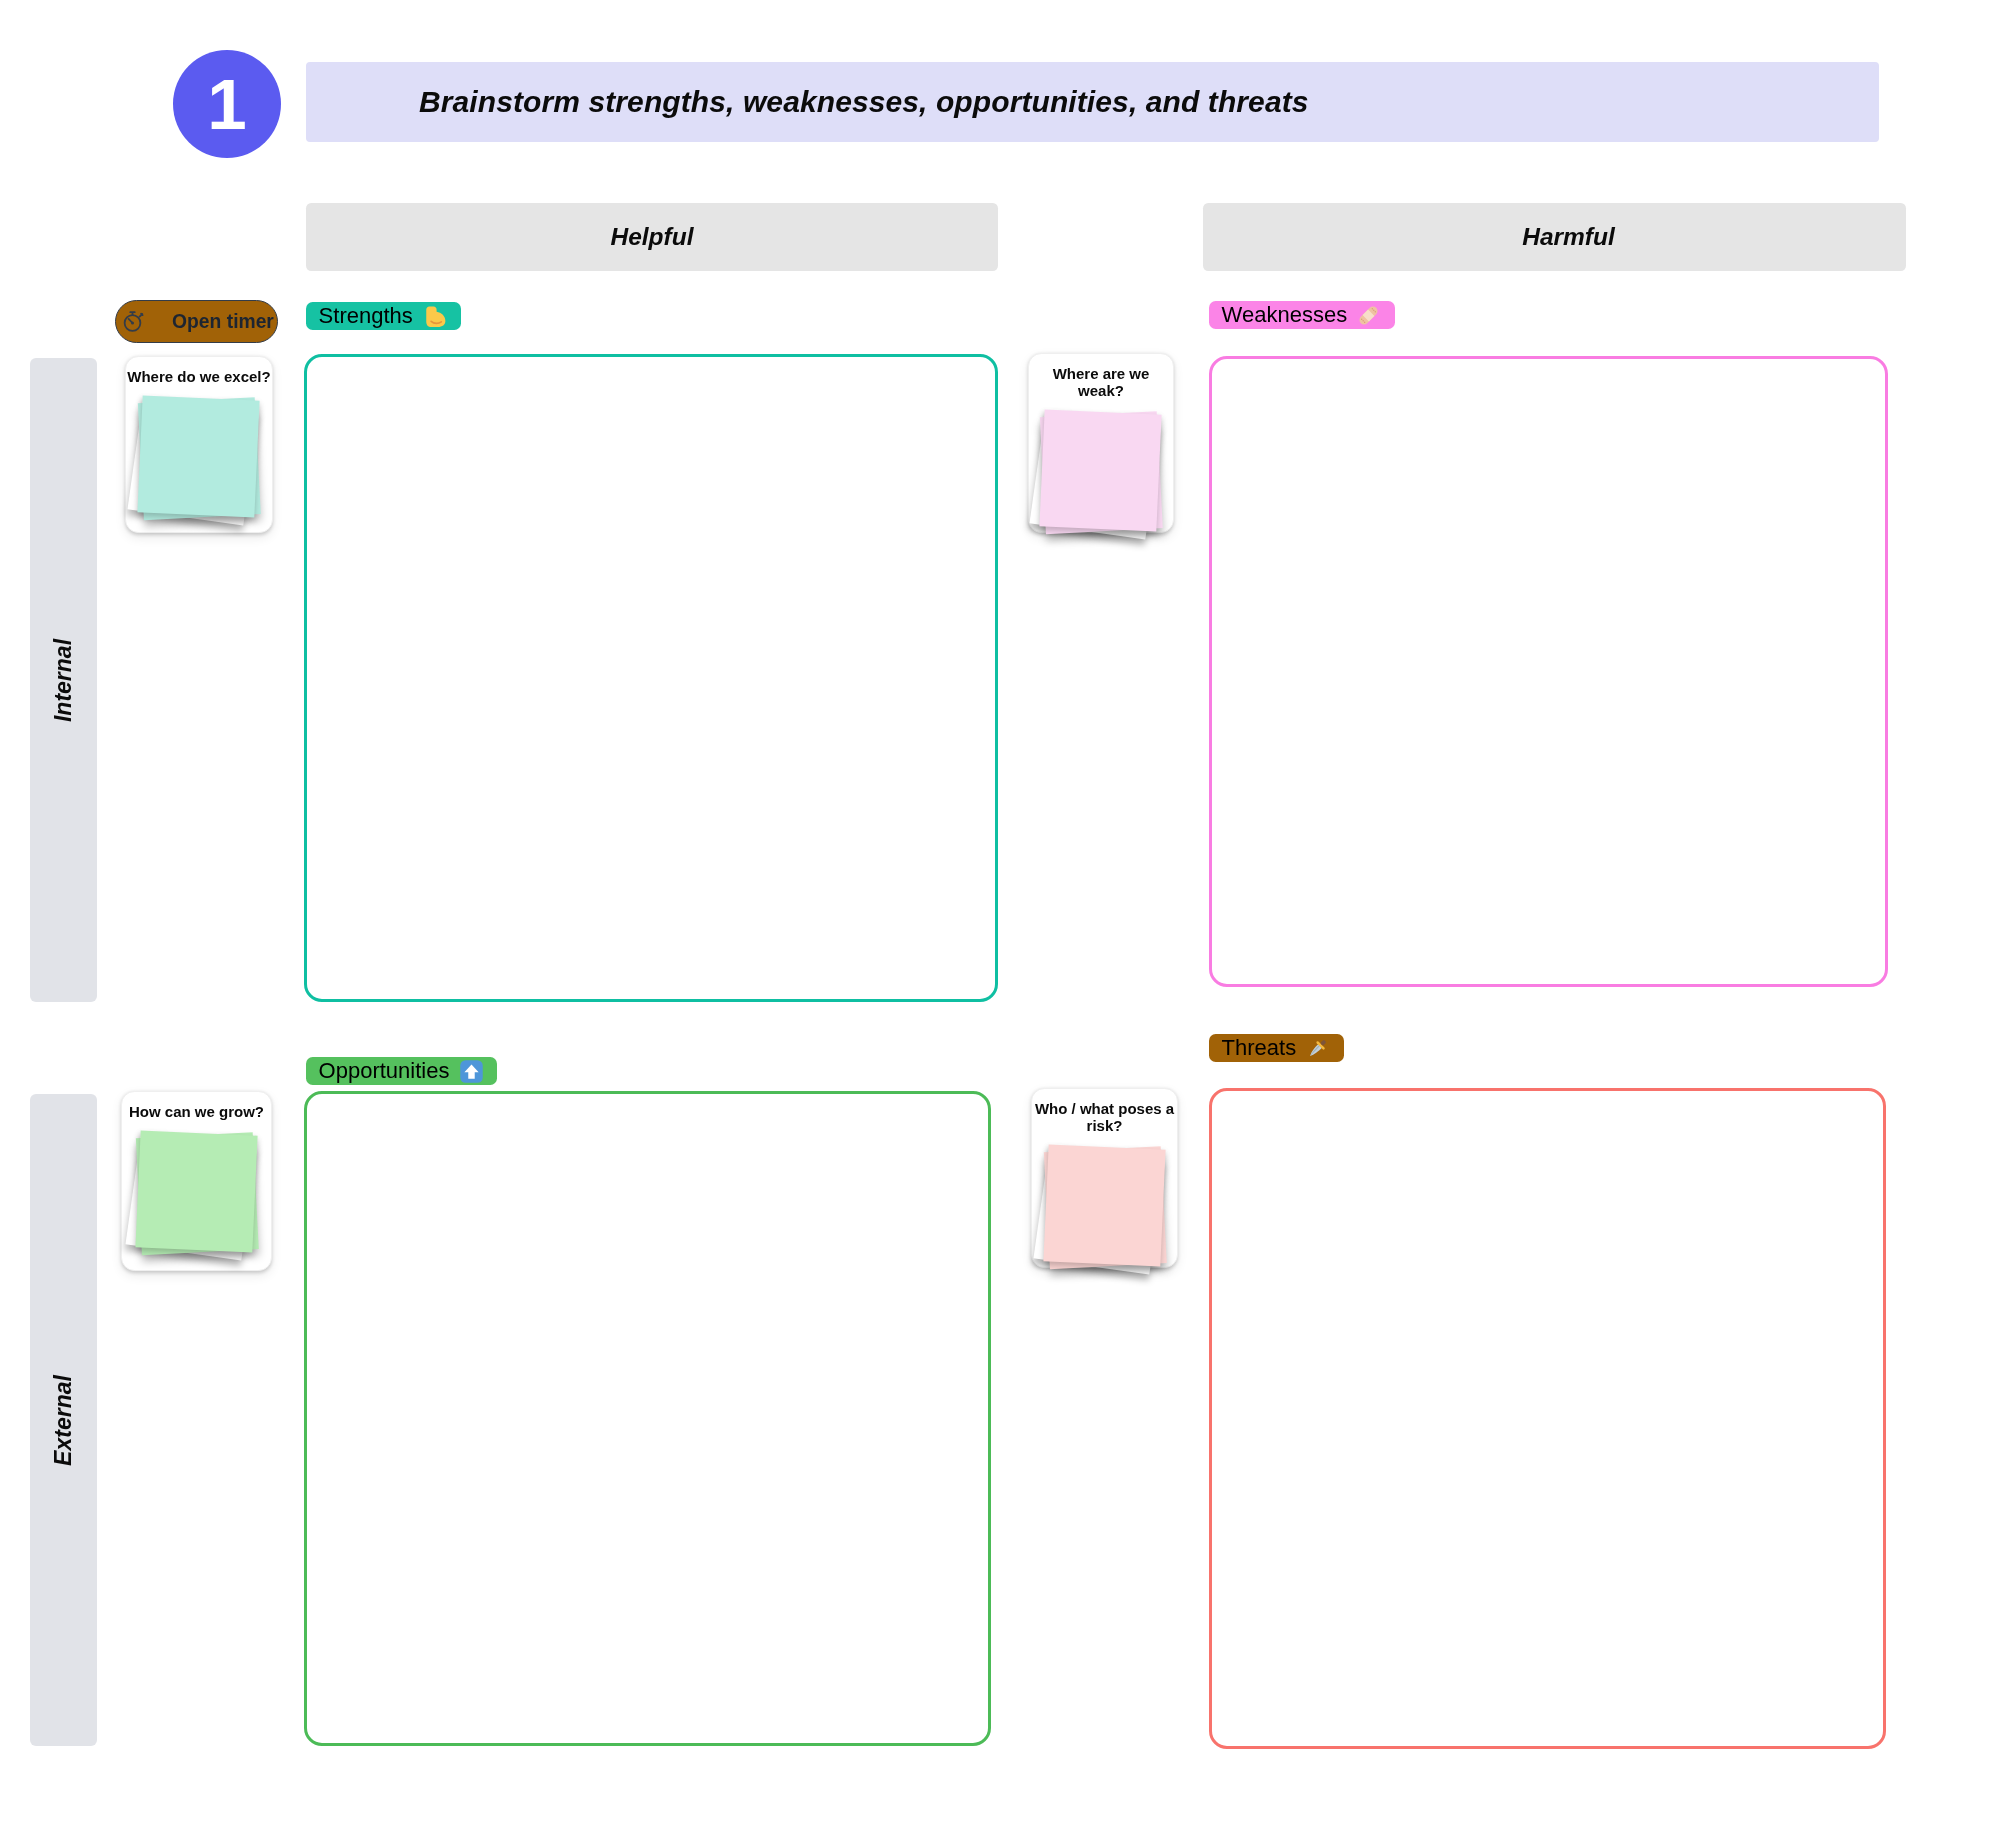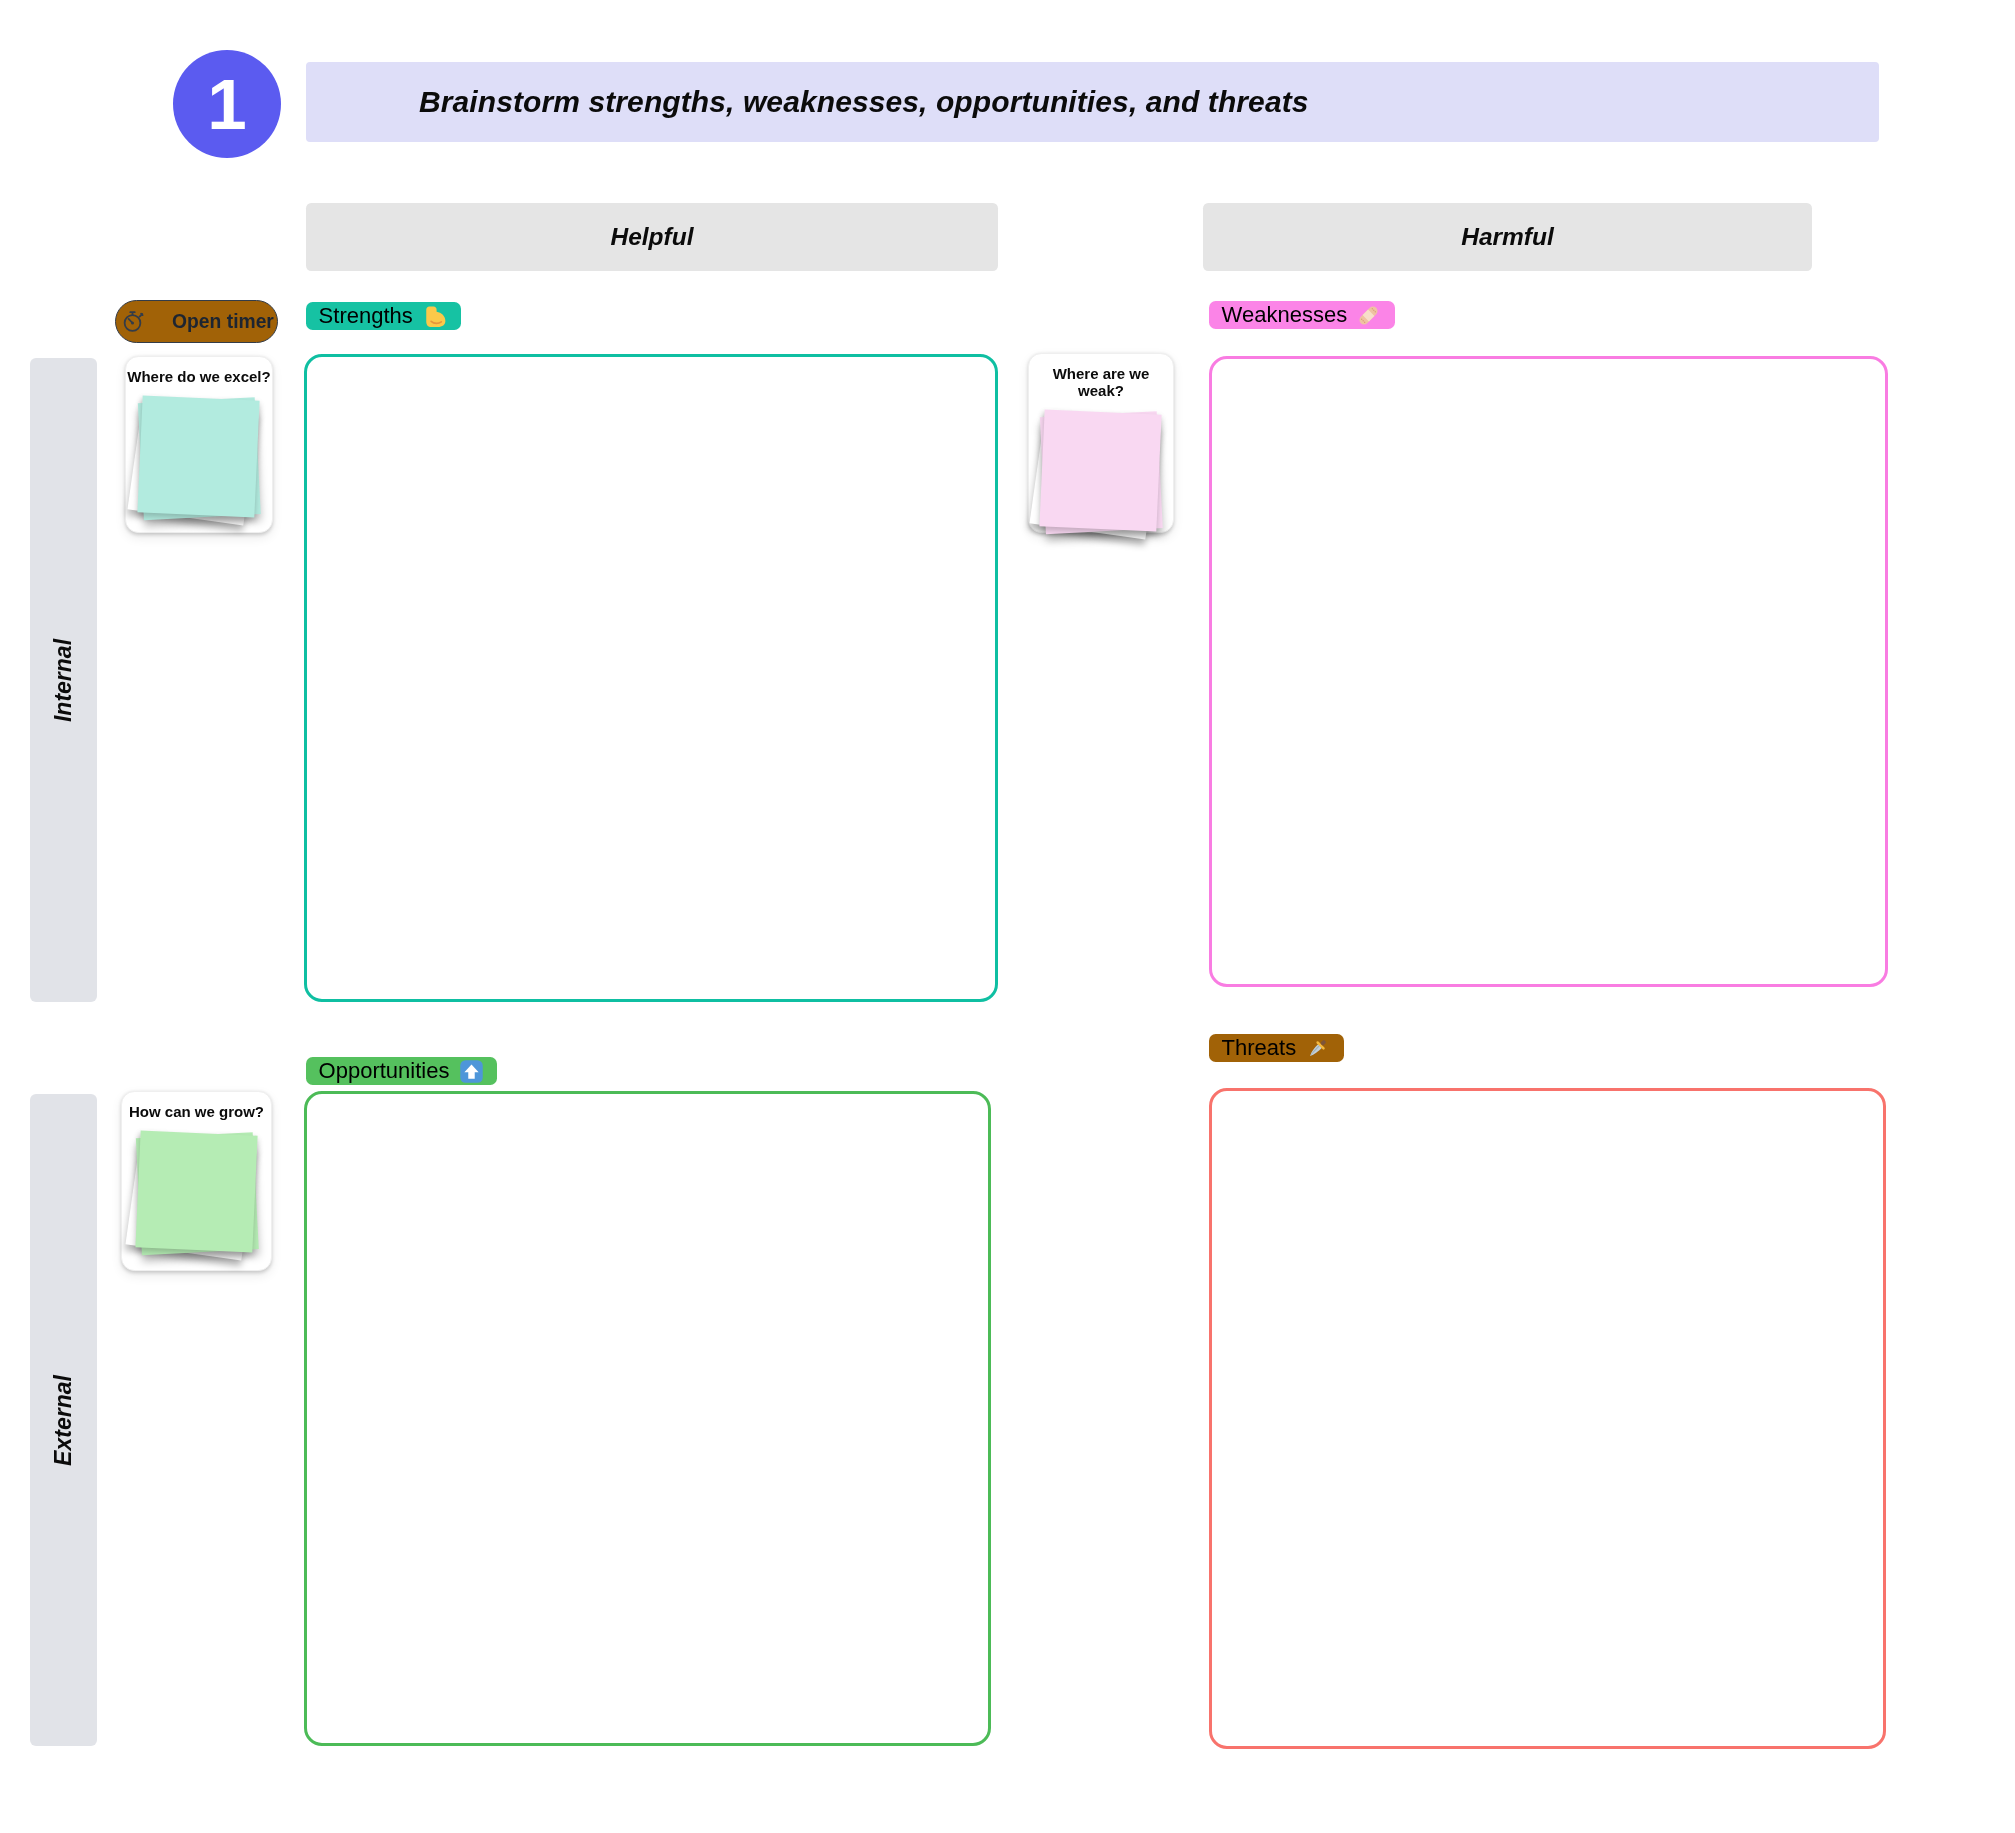--- a/index.html
+++ b/index.html
@@ -10,21 +10,21 @@
   .step-circle{position:absolute;left:173px;top:50px;width:108px;height:108px;border-radius:50%;
     display:flex;align-items:center;justify-content:center;color:#fff;font-size:71px;font-weight:bold;}
   .title-bar{position:absolute;left:306px;top:62px;width:1573px;height:80px;border-radius:4px;
     display:flex;align-items:center;padding-left:113px;box-sizing:border-box;
     font-style:italic;font-weight:bold;font-size:30px;letter-spacing:0.1px;}
 
   
   .bar-gray{position:absolute;background:#e5e5e5;border-radius:5.2px;display:flex;align-items:center;justify-content:center;
     font-style:italic;font-weight:bold;font-size:24.5px;}
   .bar-helpful{left:306px;top:203px;width:692px;height:68px;}
-  .bar-harmful{left:1203px;top:203px;width:609px;height:68px;}
+  .bar-harmful{left:1203px;top:203px;width:675px;height:68px;padding-left:28px;}
   .vbar{position:absolute;background:#E1E3E8;border-radius:6px;display:flex;align-items:center;justify-content:center;}
   .vbar-internal{left:30px;top:358px;width:67px;height:644px;}
   .vbar-external{left:30px;top:1094px;width:67px;height:652px;}
   .vbar span{transform:rotate(-90deg);white-space:nowrap;font-style:italic;font-weight:bold;font-size:23px;}
 
   
   .timer-btn{position:absolute;left:115px;top:300px;width:163px;height:43px;background:#a16207;
     border:1.9px solid #333C49;border-radius:22px;display:flex;align-items:center;justify-content:center;gap:26px;
     box-sizing:border-box;cursor:pointer;}
   .timer-btn .lbl{font-weight:bold;font-size:19.3px;color:#1d2531;}
@@ -149,15 +149,23 @@
         <g transform="rotate(45 18 18)">
           <path d="M18 32 C15.2 27 14.6 20 14.6 13 h6.8 C21.4 20 20.8 27 18 32 z" fill="#C2CFD8"></path>
           <path d="M18 32 C16.6 27 16.3 20 16.3 13 h1.7 V32 z" fill="#9FB0BA"></path>
           <rect x="10.8" y="10.6" width="14.4" height="3.2" rx="1.6" fill="#F5B83D"></rect>
           <rect x="15.4" y="3.6" width="5.2" height="7" rx="2.2" fill="#7F5539"></rect>
         </g>
       </svg>
     </span>
   </div>
   <div class="quad-box" style="left: 1209px; top: 1088px; width: 677px; height: 661px; border-color: rgb(248, 115, 108);"></div>
+  <div class="prompt-card" style="left:1031px;top:1088px;width:147px;height:180px;">
+    <div class="prompt-title">Who / what poses a risk?</div>
+    <div class="sticky-stack">
+      <div class="sheet s1"></div>
+      <div class="sheet s2" style="background-color: rgb(251, 213, 211);"></div>
+      <div class="sheet s3" style="background-color: rgb(251, 213, 211);"></div>
+    </div>
+  </div>
 
 </div>
 
 
 </body></html>

